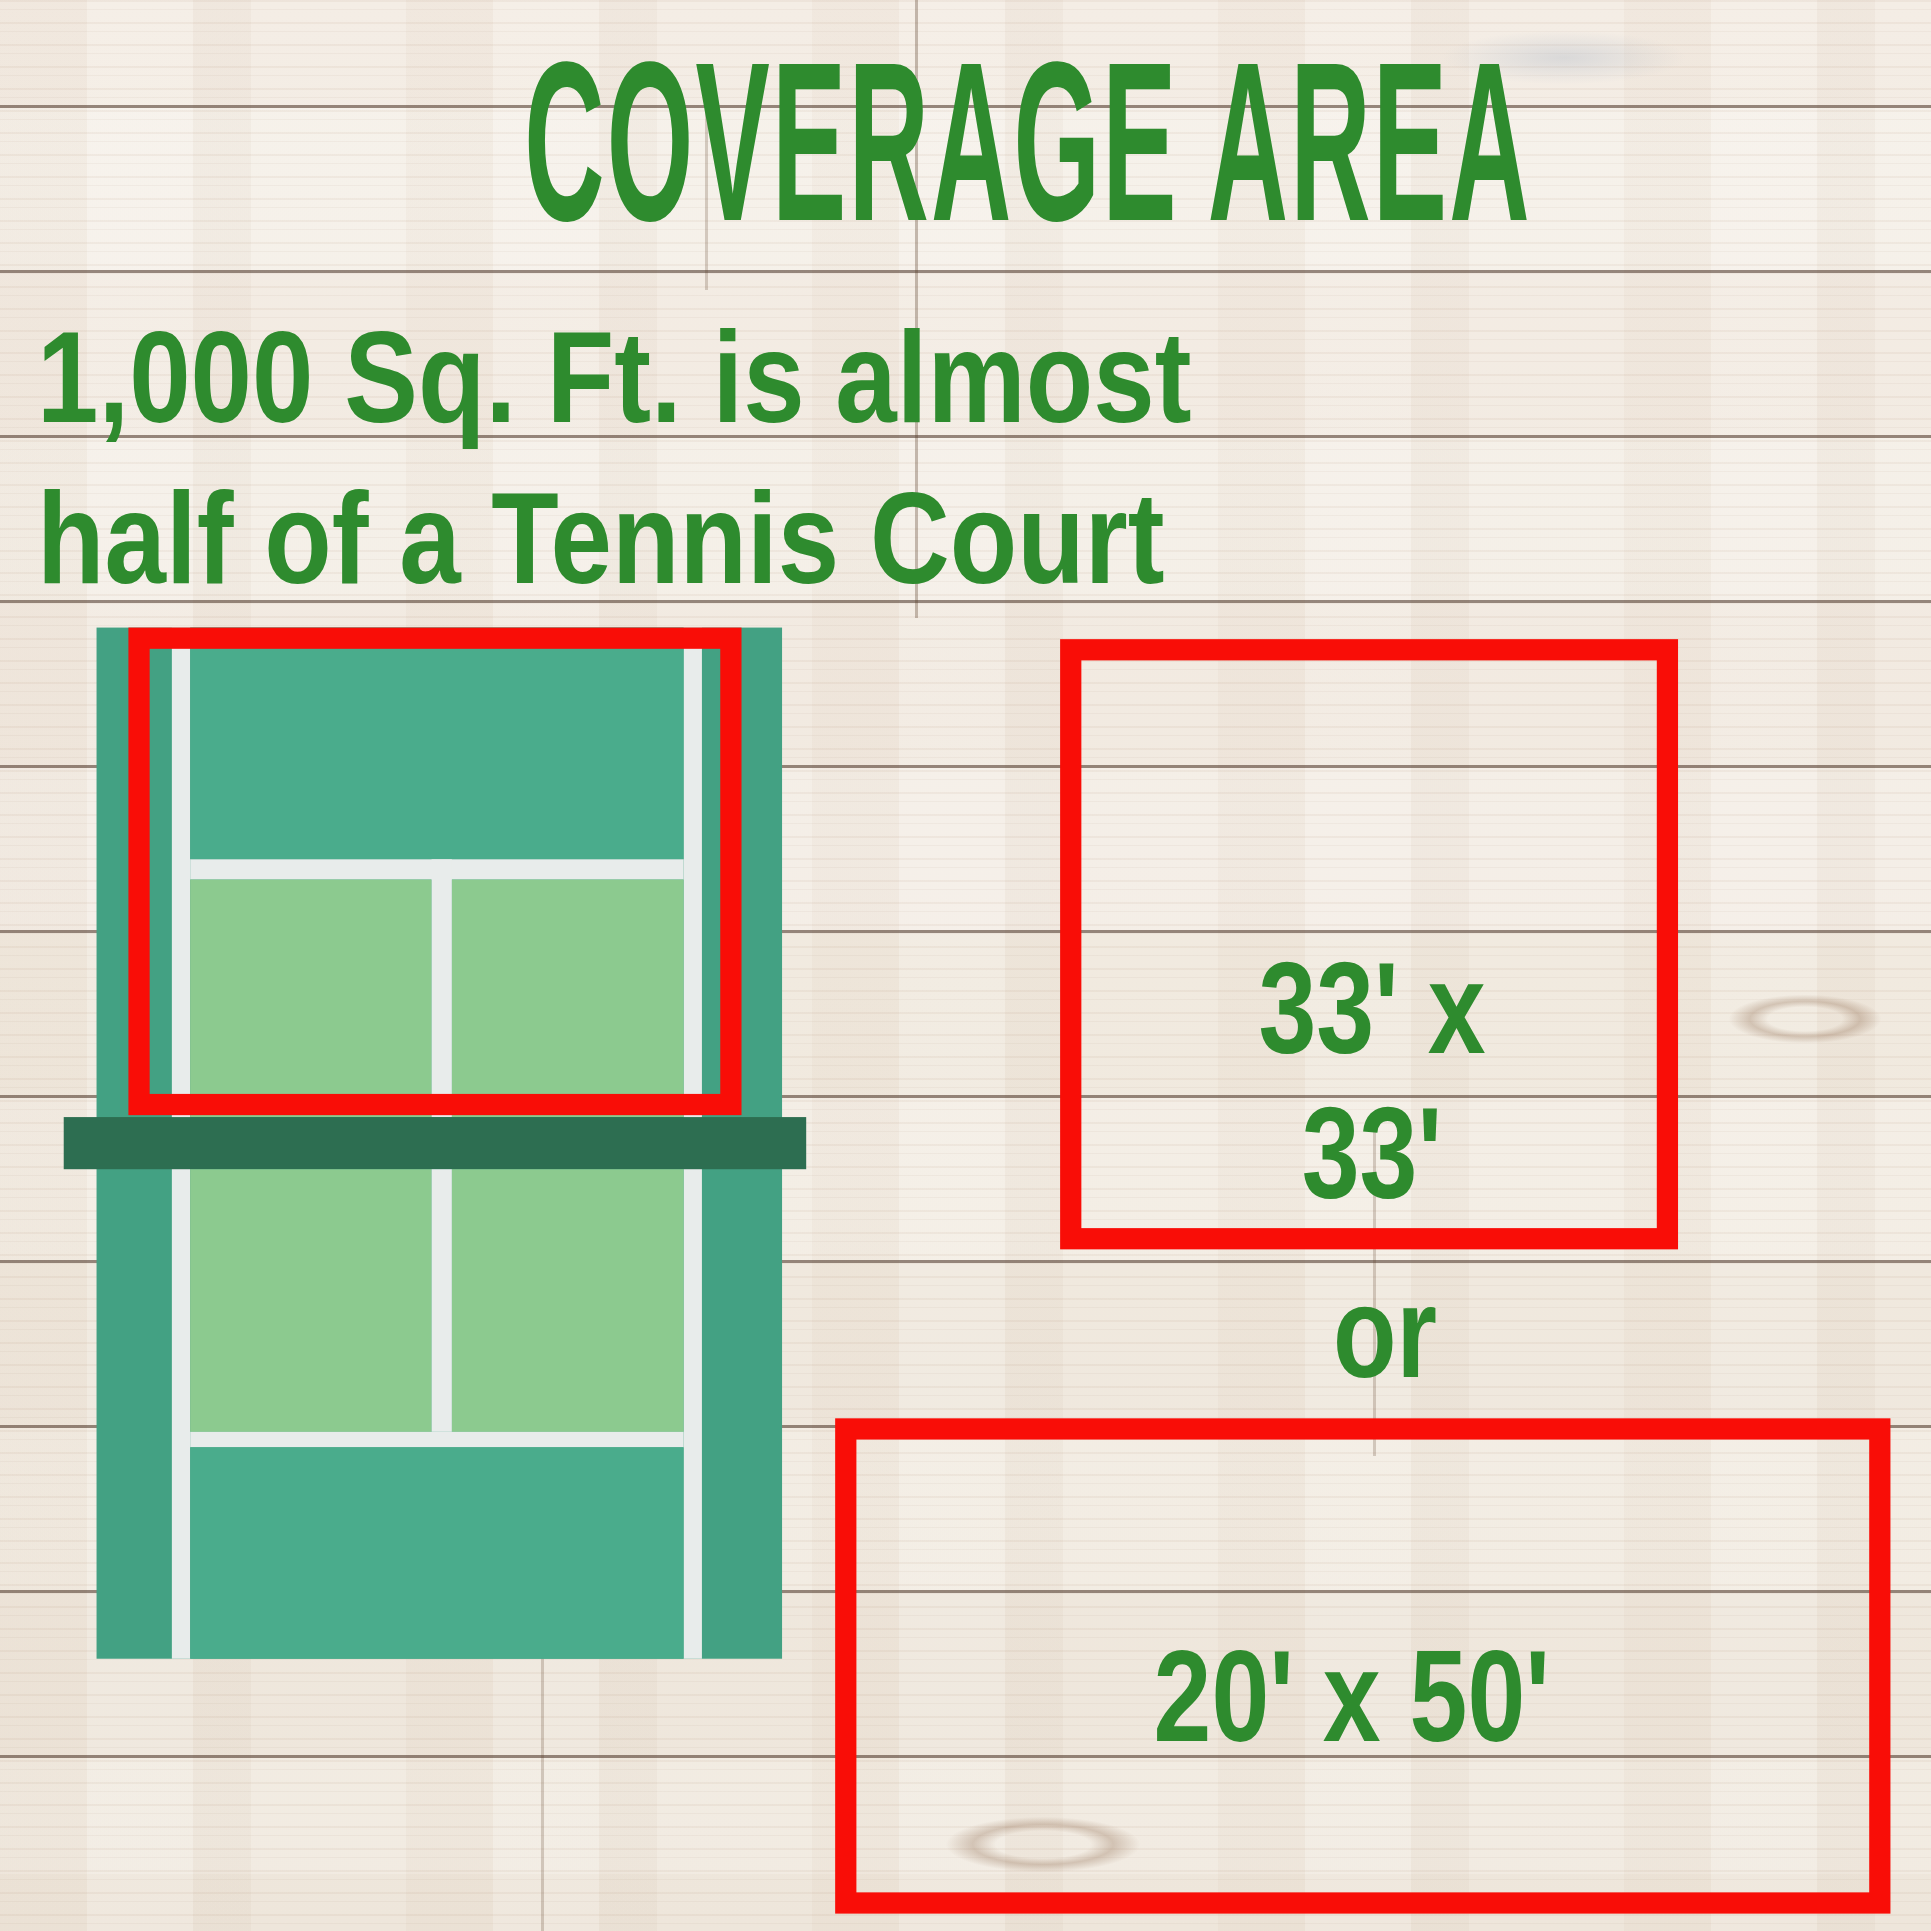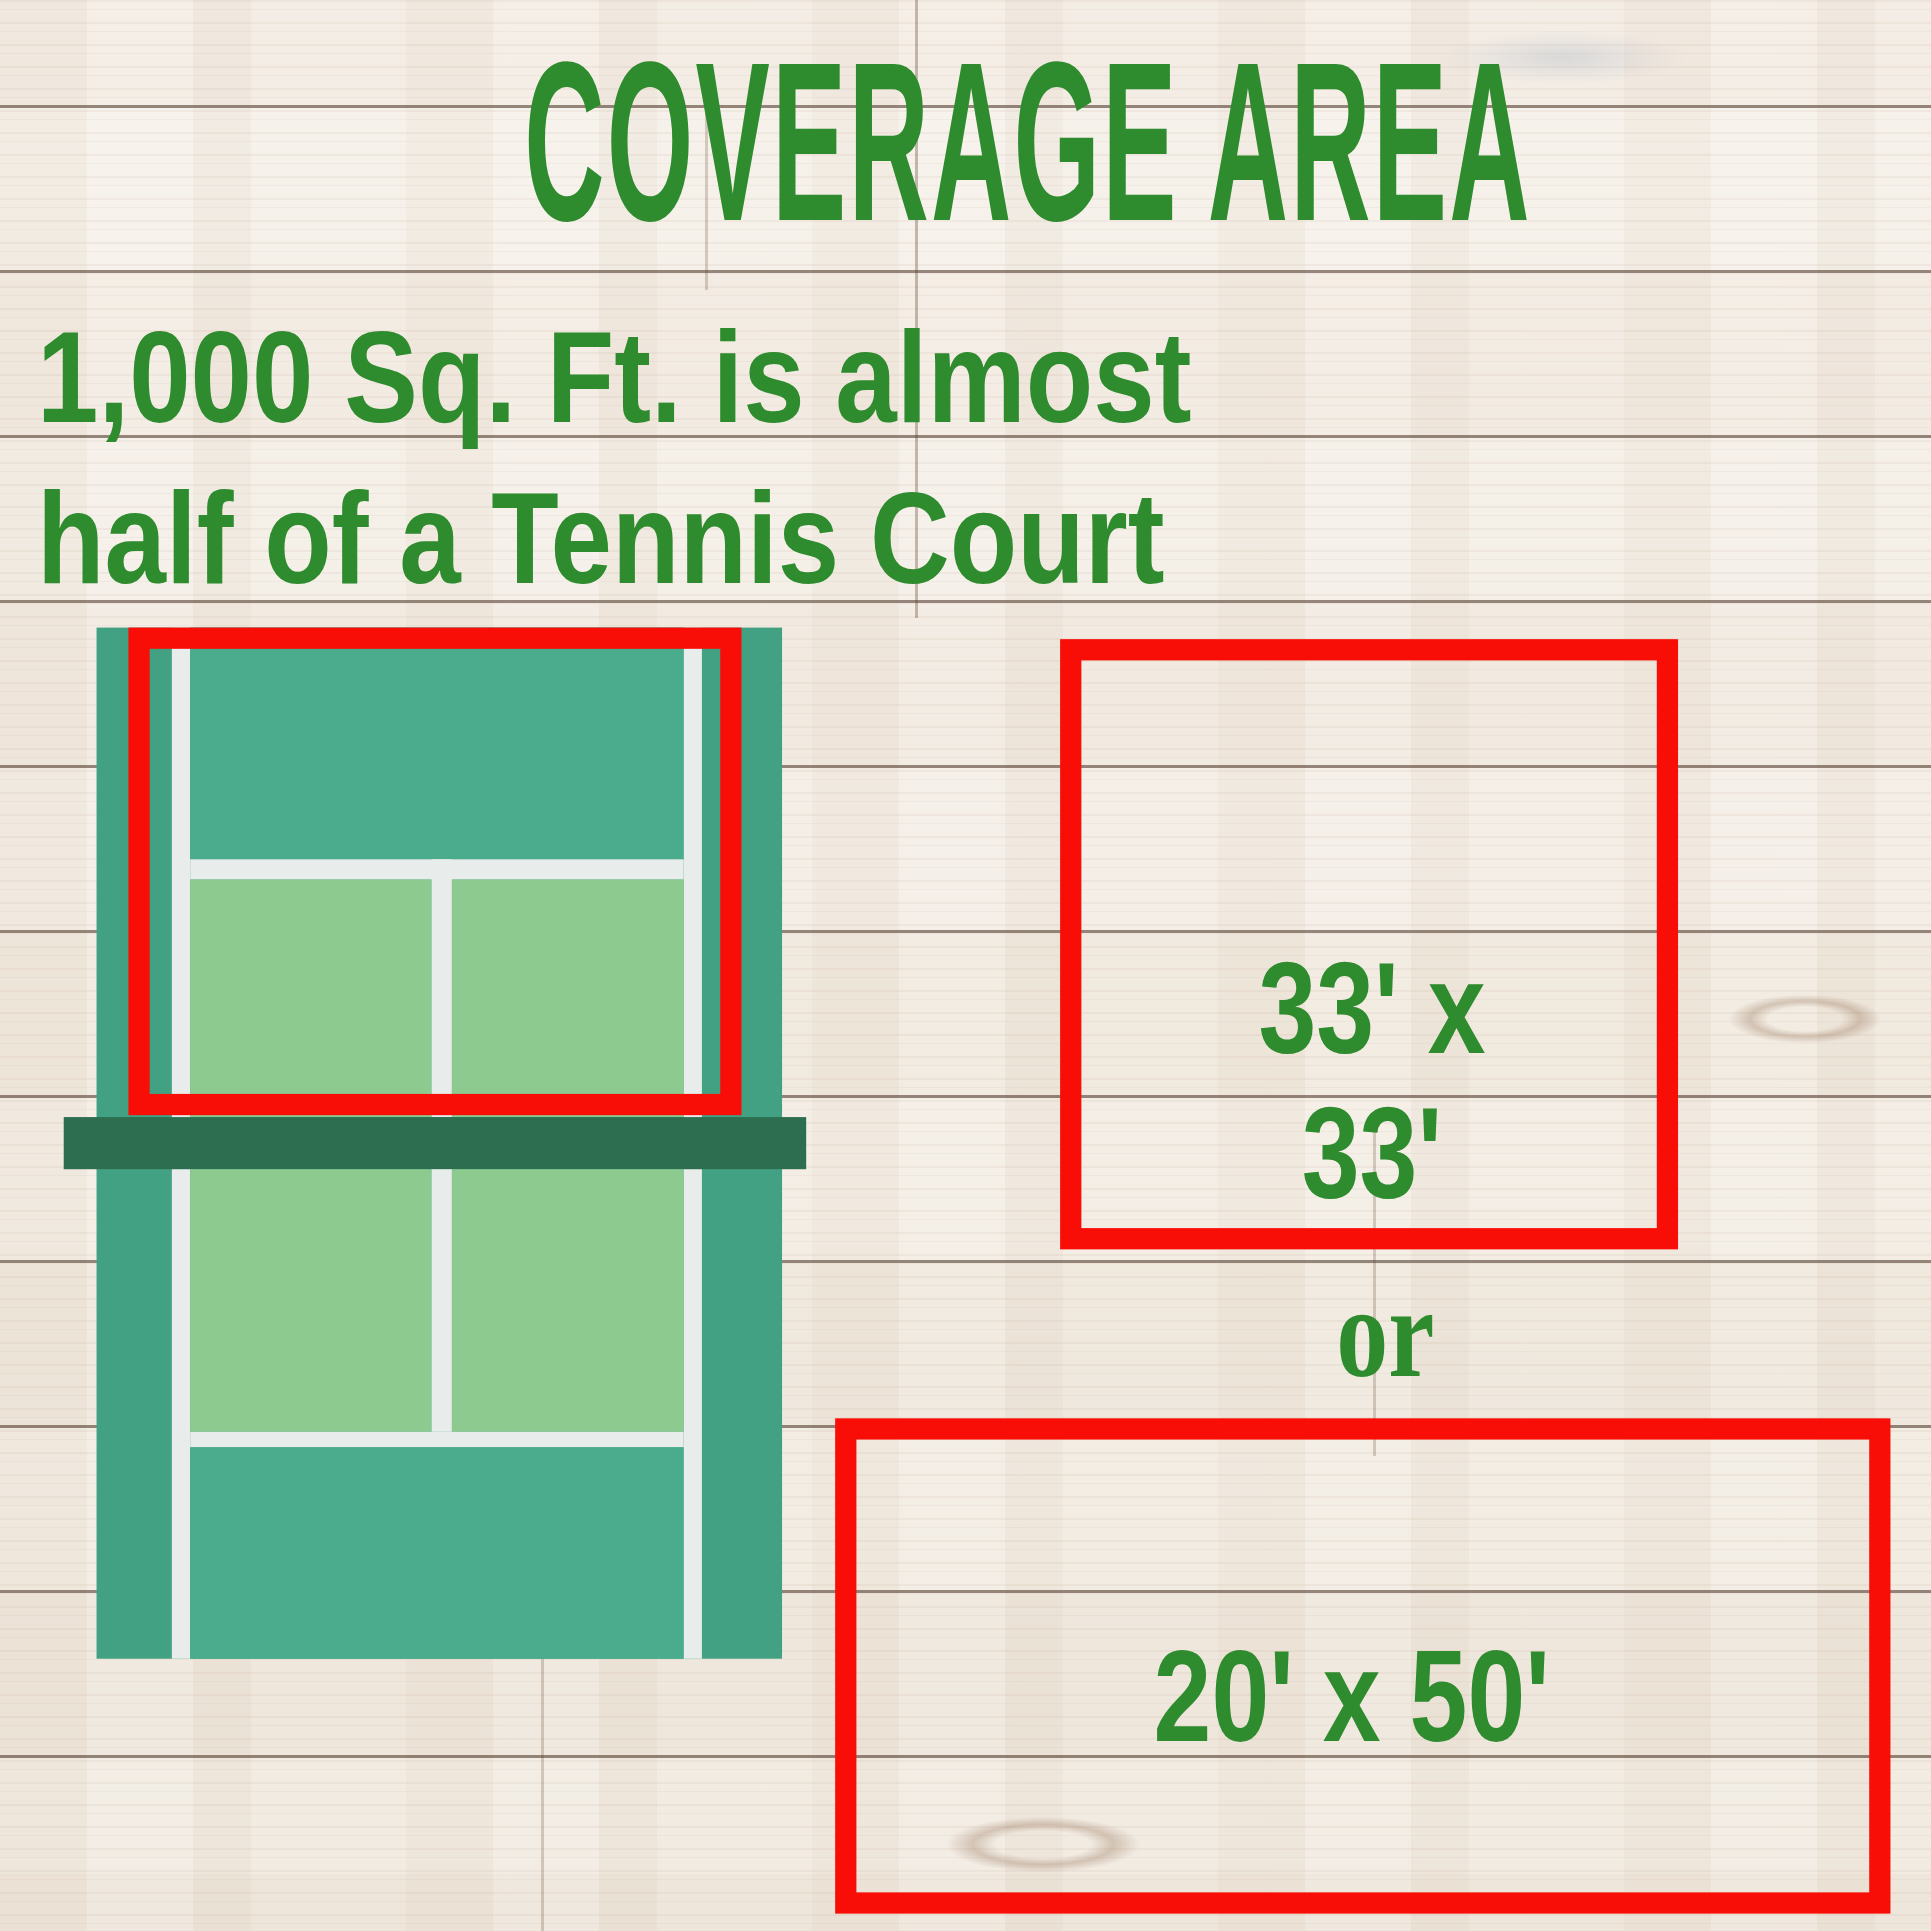--- a/index.html
+++ b/index.html
@@ -91,21 +91,21 @@
     color: #2e8b2e;
     text-align: center;
     white-space: nowrap;
   }
   .dim-label .squeeze {
     display: inline-block;
     transform: scaleX(0.80);
     transform-origin: center top;
   }
   #label-square { left: 1130px; top: 890px; width: 483px; margin-top: 46px; }
-  #label-or     { left: 1192px; top: 1260px; width: 386px; font-family: Liberation Serif, serif; }
+  #label-or     { left: 1192px; top: 1260px; width: 386px; }
   #label-rect   { left: 1062px; top: 1624px; width: 579px; }
 
   svg.scene { position: absolute; left: 0; top: 0; }
 </style>
 </head>
 <body>
 
 <div class="canvas">
 
   <div class="seam" style="left:915px; top:0; height:618px;"></div>

